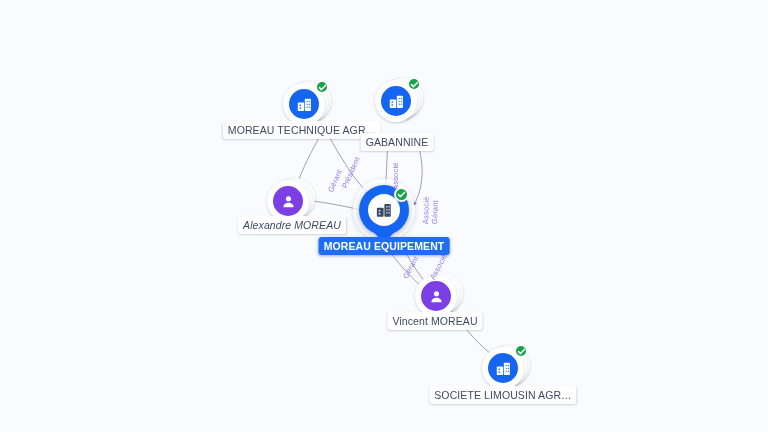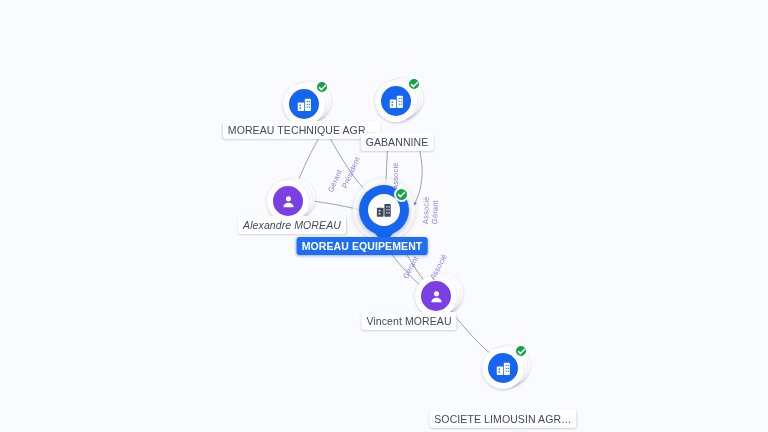--- a/index.html
+++ b/index.html
@@ -299,18 +299,18 @@
       <div class="elabel" style="left: 391px; top: 190px; transform: rotate(-90deg);">Associé</div>
       <div class="elabel" style="left: 430px; top: 224px; transform: rotate(-88deg);">Gérant</div>
       <div class="elabel" style="left: 421px; top: 224px; transform: rotate(-88deg);">Associé</div>
       <div class="elabel" style="left: 401px; top: 276px; transform: rotate(-62deg);">Gérant</div>
       <div class="elabel" style="left: 428px; top: 277px; transform: rotate(-62deg);">Associé</div>
     </div>
   <div id="node-labels-layer">
       <div class="label" style="left: 302px; top: 121px;">MOREAU TECHNIQUE AGR…</div>
       <div class="label" style="left: 397px; top: 121px; margin-top: 12px;">GABANNINE</div>
       <div class="label" style="left: 292px; top: 216px; font-style: italic;">Alexandre MOREAU</div>
-      <div class="label selected" style="left: 362px; top: 237px;">MOREAU EQUIPEMENT</div>
-      <div class="label" style="left: 409px; top: 312px; text-align: right;">Vincent MOREAU</div>
-      <div class="label" style="left: 503px; top: 386px; margin-top: 24px;">SOCIETE LIMOUSIN AGR…</div>
+      <div class="label selected" style="left: 384px; top: 237px;">MOREAU EQUIPEMENT</div>
+      <div class="label" style="left: 435px; top: 312px; text-align: right;">Vincent MOREAU</div>
+      <div class="label" style="left: 503px; top: 386px;">SOCIETE LIMOUSIN AGR…</div>
     </div>
 
 </div>
 
 </body></html>

